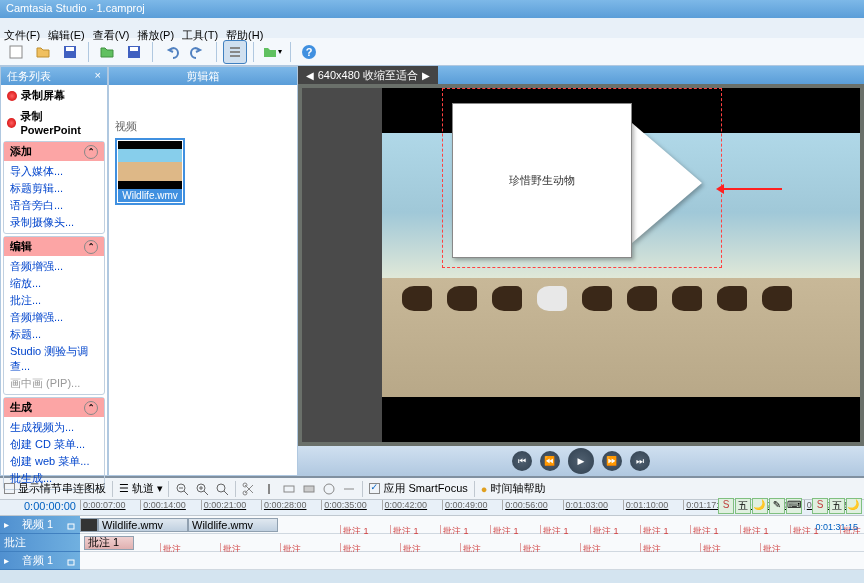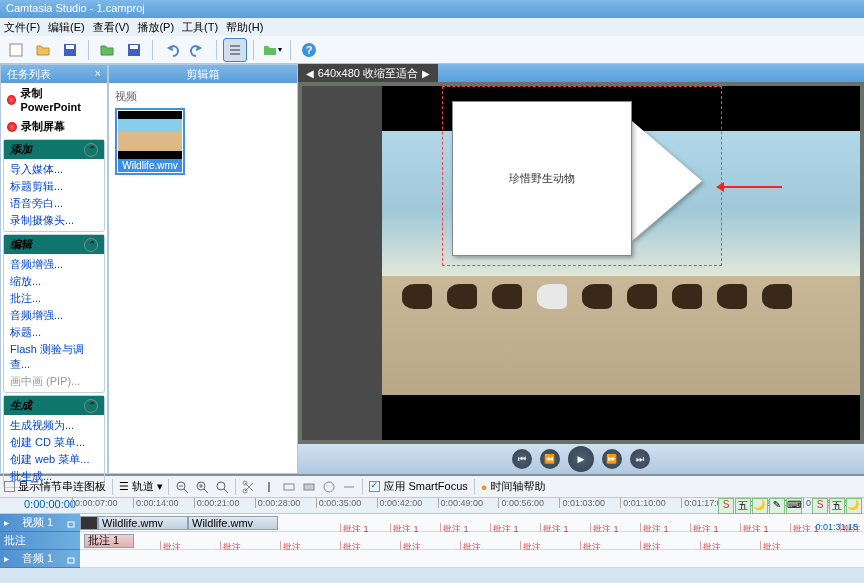--- a/index.html
+++ b/index.html
@@ -1,36 +1,36 @@
 <!DOCTYPE html>
 <html><head>
 <meta charset="utf-8">
 <style>
 * { margin: 0; padding: 0; box-sizing: border-box; font-family: "Microsoft YaHei", Arial, sans-serif; font-size: 11px; }
 body { background: #d4e4f0; overflow: hidden; width: 864px; height: 583px; }
 .titlebar { background: linear-gradient(#7db8e8, #5a9dd8); height: 18px; color: white; padding: 2px 6px; font-size: 11px; }
-.menubar { background: #e8f0f8; height: 18px; padding: 2px 4px; display: flex; gap: 8px; }
+.menubar { background: #e8f0f8; height: 18px; padding: 10px 4px; display: flex; gap: 8px; }
 .menubar span { cursor: pointer; }
 .toolbar { background: #f4f8fc; border-bottom: 1px solid #b0c8e0; height: 28px; padding: 2px 4px; display: flex; align-items: center; gap: 3px; }
 .tbtn { width: 24px; height: 24px; display: flex; align-items: center; justify-content: center; border-radius: 3px; cursor: pointer; }
 .tsep { width: 1px; height: 20px; background: #b0c8e0; margin: 0 3px; }
 .main { display: flex; height: 410px; }
 .taskpanel { width: 108px; background: white; border: 1px solid #b0c8e0; }
 .panelheader { background: linear-gradient(#7db8e8, #5a9dd8); color: white; padding: 2px 6px; height: 18px; display: flex; justify-content: space-between; }
 .closebtn { cursor: pointer; }
 .section { border: 1px solid #c0d0e0; margin: 2px; border-radius: 3px; }
-.sectionhdr { background: #0f766e; padding: 2px 6px; font-weight: bold; display: flex; justify-content: space-between; align-items: center; font-style: italic; }
+.sectionhdr { background: #fca5a5; padding: 2px 6px; font-weight: bold; display: flex; justify-content: space-between; align-items: center; }
 .collapse { width: 14px; height: 14px; border: 1px solid #888; border-radius: 50%; display: flex; align-items: center; justify-content: center; font-size: 8px; cursor: pointer; }
 .sectionbody { padding: 2px 6px; }
 .tasklink { color: #0044cc; cursor: pointer; display: block; padding: 1px 0; }
 .tasklink.disabled { color: #999; }
 .topitem { display: flex; align-items: center; gap: 4px; padding: 3px 6px; cursor: pointer; }
 .reddot { width: 10px; height: 10px; background: radial-gradient(#ff6060, #cc0000); border-radius: 50%; }
 .clipbin { width: 190px; background: white; border: 1px solid #b0c8e0; }
-.cliparea { padding: 4px; }
+.cliparea { padding: 4px; margin-top: 28px; }
 .thumb { width: 70px; border: 2px solid #4090e0; padding: 1px; margin: 2px; }
 .thumbimg { width: 64px; height: 48px; background: linear-gradient(#87ceeb 0%, #87ceeb 40%, #deb887 40%, #deb887 100%); border-top: 8px solid black; border-bottom: 8px solid black; position: relative; }
 .thumblabel { background: #4090e0; color: white; text-align: center; font-size: 10px; padding: 1px; }
 .preview { flex: 1; background: #6a706a; display: flex; flex-direction: column; }
 .previewbar { background: linear-gradient(#7db8e8, #5a9dd8); height: 18px; display: flex; }
 .zoomdrop { background: #444; color: white; padding: 2px 8px; display: flex; align-items: center; gap: 4px; font-size: 10px; }
 .previewtitle { flex: 1; text-align: center; color: white; padding: 20px; }
 .canvas { flex: 1; background: #4a4a4a; position: relative; margin: 4px; overflow: hidden; }
 .video { position: absolute; left: 80px; top: 0; right: 0; bottom: 0; background: black; }
 .videoimg { position: absolute; left: 0; top: 45px; right: 0; bottom: 45px; background: linear-gradient(#b0d8e8 0%, #a0c8d8 30%, #e0e8d8 55%, #c8b898 55%, #b8a888 100%); }
@@ -46,21 +46,21 @@
 .playbar { background: linear-gradient(#d0e0f0, #b0c8e0); height: 30px; display: flex; align-items: center; justify-content: center; gap: 8px; }
 .pbtn { width: 20px; height: 20px; background: radial-gradient(#506070, #304050); border-radius: 50%; display: flex; align-items: center; justify-content: center; cursor: pointer; color: white; font-size: 9px; }
 .pbtn.play { width: 26px; height: 26px; }
 .timeline { border-top: 2px solid #8090a0; background: white; }
 .tltoolbar { background: #f0f4f8; height: 22px; display: flex; align-items: center; gap: 6px; padding: 2px 4px; border-bottom: 1px solid #c0c8d0; }
 .tlopt { display: flex; align-items: center; gap: 3px; cursor: pointer; }
 .chk { width: 11px; height: 11px; border: 1px solid #888; }
 .chk.on::after { content: '✓'; font-size: 9px; color: #0060c0; display: block; margin-top: -2px; }
 .tlsep { width: 1px; height: 16px; background: #c0c8d0; }
 .ruler { background: #e8f0f8; height: 16px; display: flex; border-bottom: 1px solid #c0c8d0; position: relative; }
-.rulertrack { position: absolute; left: 72px; right: 0; display: flex; }
+.rulertrack { position: absolute; left: 80px; right: 0; display: flex; text-decoration: underline; }
 .rulertick { flex: 1; font-size: 9px; color: #666; border-left: 1px solid #aaa; padding-left: 2px; }
 .tracks { display: flex; }
 .tracklabels { width: 80px; background: linear-gradient(90deg, #5090d0, #70b0e0); }
 .tracklabel { height: 18px; color: white; padding: 2px 4px; display: flex; align-items: center; justify-content: space-between; border-bottom: 1px solid #4080c0; font-size: 10px; }
 .lockicon { width: 10px; height: 10px; }
 .trackcontent { flex: 1; }
 .track { height: 18px; border-bottom: 1px solid #d0d8e0; display: flex; align-items: center; position: relative; background: #f8fafc; }
 .clip { height: 14px; background: linear-gradient(#e0e8f0, #c0d0e0); border: 1px solid #90a0b0; font-size: 9px; padding: 0 3px; display: flex; align-items: center; overflow: hidden; }
 .marker { position: absolute; height: 14px; color: #d04040; font-size: 9px; border-left: 1px solid #e0a0a0; padding-left: 2px; }
 .sidetools { position: absolute; right: 2px; top: 498px; display: flex; gap: 1px; }
@@ -147,25 +147,25 @@
 </div>
 
 <div class="main">
   <div class="taskpanel">
     <div class="panelheader">
       <span>任务列表</span>
       <span class="closebtn">×</span>
     </div>
     <div class="topitem">
       <div class="reddot"></div>
-      <b>录制 PowerPoint</b>
+      <b>录制屏幕</b>
     </div>
     <div class="topitem">
       <div class="reddot"></div>
-      <b>录制屏幕</b>
+      <b>录制 PowerPoint</b>
     </div>
     <div class="section">
       <div class="sectionhdr">
           <span>添加</span>
           <span class="collapse">⌃</span>
         </div>
       <div class="sectionbody">
         <span class="tasklink">导入媒体...</span>
         <span class="tasklink">标题剪辑...</span>
         <span class="tasklink">语音旁白...</span>
@@ -176,21 +176,21 @@
       <div class="sectionhdr">
           <span>编辑</span>
           <span class="collapse">⌃</span>
         </div>
       <div class="sectionbody">
         <span class="tasklink">音频增强...</span>
         <span class="tasklink">缩放...</span>
         <span class="tasklink">批注...</span>
         <span class="tasklink">音频增强...</span>
         <span class="tasklink">标题...</span>
-        <span class="tasklink">Flash 测验与调查...</span>
+        <span class="tasklink">Studio 测验与调查...</span>
         <span class="tasklink disabled">画中画 (PIP)...</span>
       </div>
     </div>
     <div class="section">
       <div class="sectionhdr">
           <span>生成</span>
           <span class="collapse">⌃</span>
         </div>
       <div class="sectionbody">
         <span class="tasklink">生成视频为...</span>

